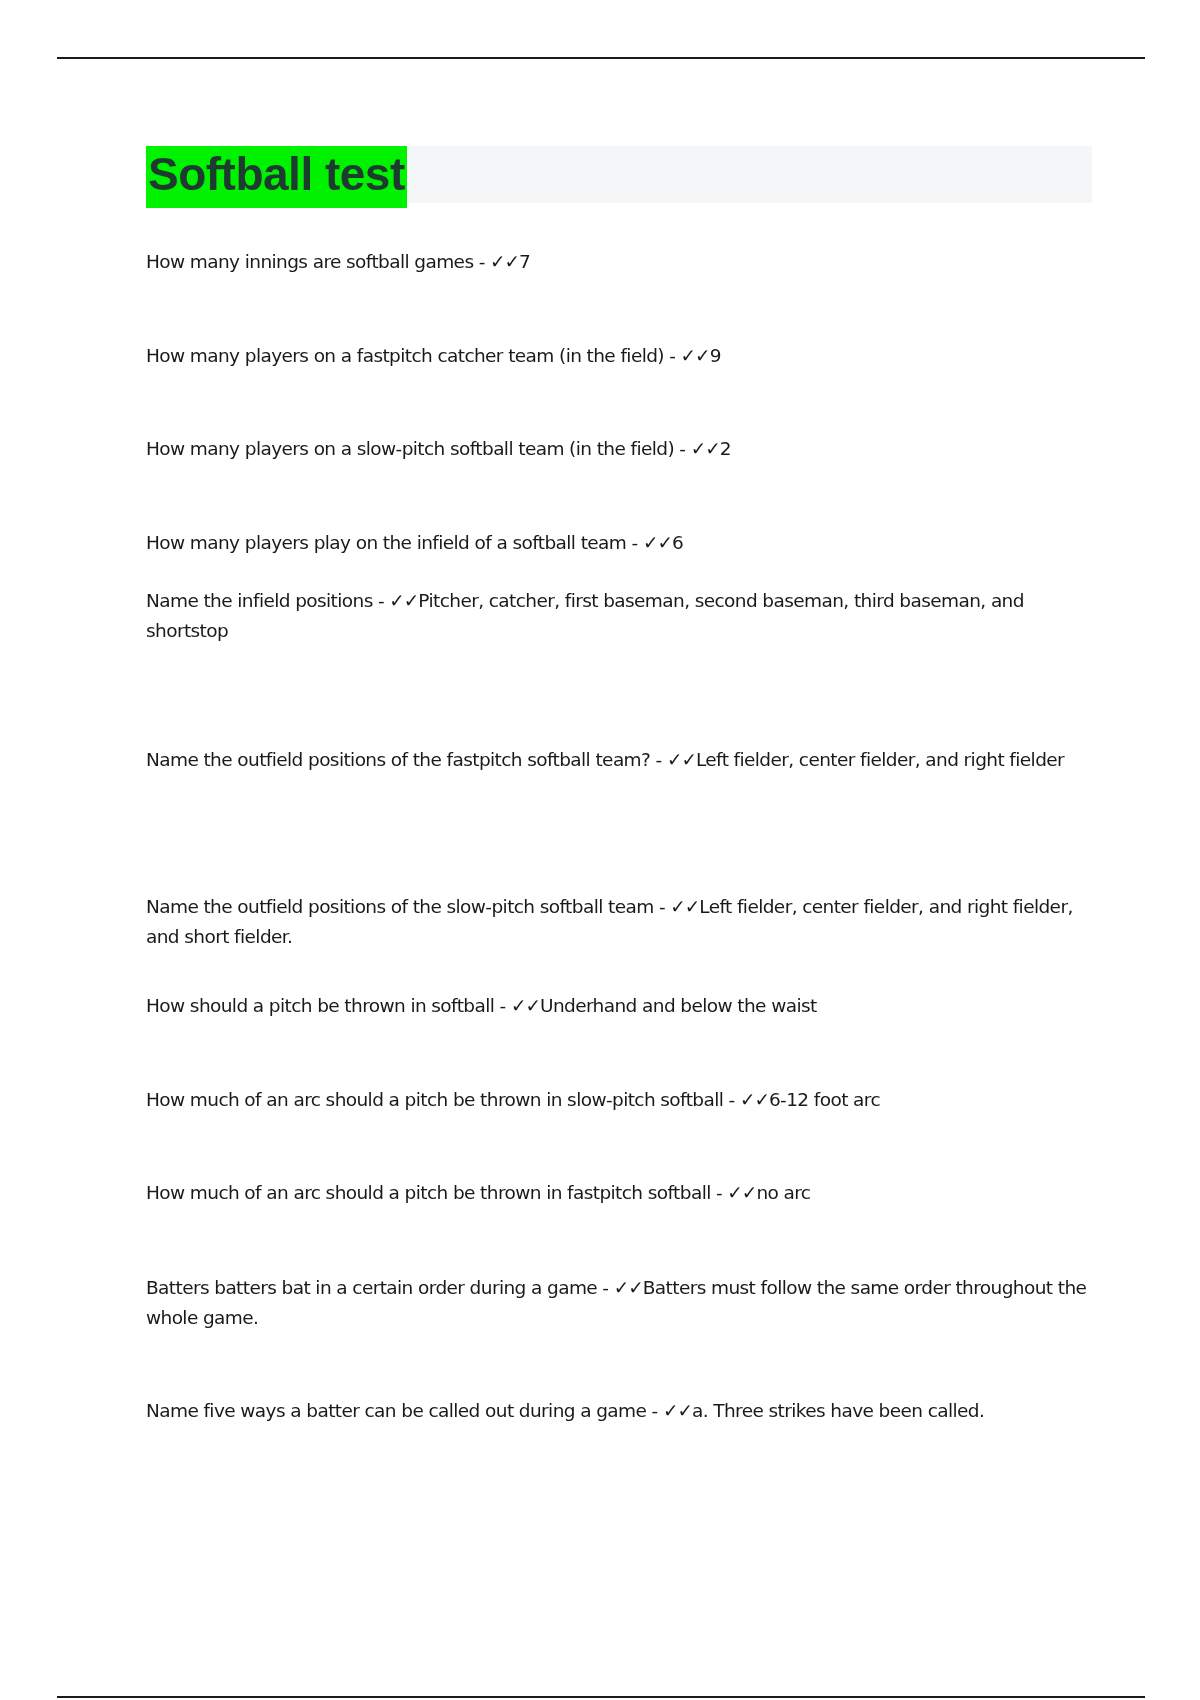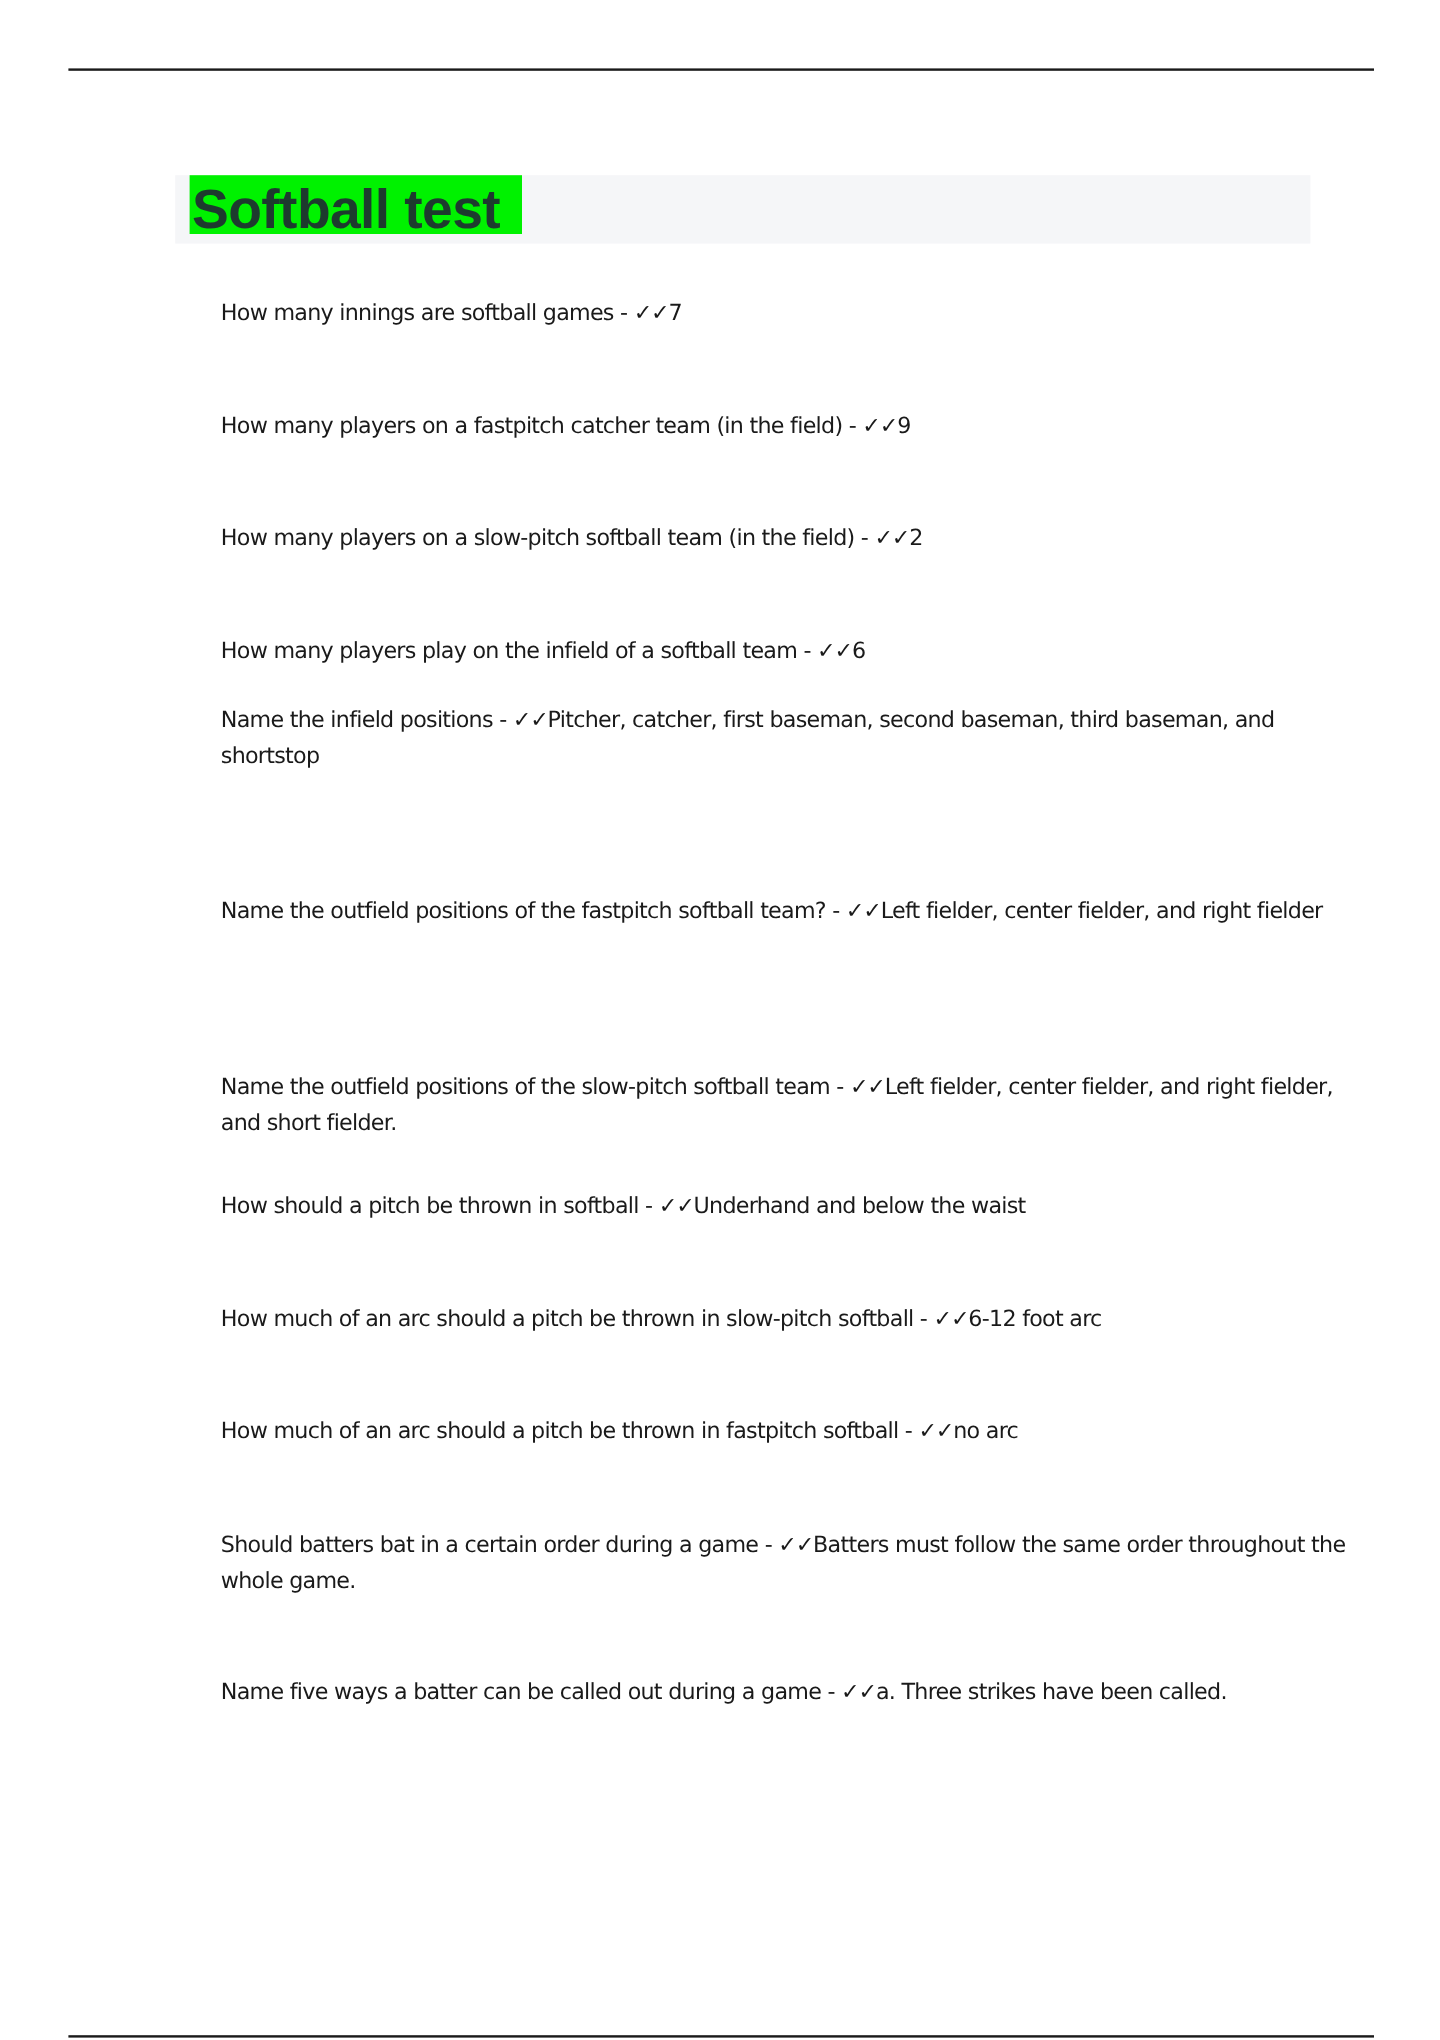--- a/index.html
+++ b/index.html
@@ -1,23 +1,23 @@
 <!DOCTYPE html>
 <html><head>
 <meta charset="utf-8">
 <style>
   html, body { margin:0; padding:0; background:#ffffff; }
   body { width:1200px; height:1700px; position:relative; overflow:hidden; font-family:"Liberation Sans", sans-serif; }
   .rule { position:absolute; left:57px; width:1088px; height:2px; background:#1a1a1a; }
   .rule.top { top:57px; }
   .rule.bottom { top:1696px; }
   .title-band { position:absolute; left:146px; top:146px; width:946px; height:57px; background:#f5f6f8; }
-  .title-hl { position:absolute; left:158px; top:146px; height:49px; background:#00f200; padding:0 18px 0 2px; }
+  .title-hl { position:absolute; left:146px; top:146px; height:62px; background:#00f200; padding:0 2px 0 2px; }
   .title { font-family:"Liberation Sans", sans-serif; font-weight:bold; font-size:46px; line-height:57px; color:#1d3b2e; letter-spacing:-0.5px; white-space:nowrap; }
-  .qa { position:absolute; left:146px; width:950px; font-family:"DejaVu Sans", sans-serif; font-size:18.5px; line-height:30px; color:#1a1a1a; letter-spacing:-0.6px;margin-left:38px; }
+  .qa { position:absolute; left:146px; width:950px; font-family:"DejaVu Sans", sans-serif; font-size:18.5px; line-height:30px; color:#1a1a1a; letter-spacing:-0.6px; }
   .check { font-weight:bold; letter-spacing:-1px; }
 </style>
 </head>
 <body>
 
 <div class="rule top"></div>
 
 <div class="title-band"></div>
 <div class="title-hl">
   <span class="title">Softball test</span>
@@ -36,17 +36,17 @@
 <div class="qa" style="top:745px"><span>Name the outfield positions of the fastpitch softball team? - </span><span class="check">✓✓</span><span>Left fielder, center fielder, and right fielder</span></div>
 
 <div class="qa" style="top:892px"><span>Name the outfield positions of the slow-pitch softball team - </span><span class="check">✓✓</span><span>Left fielder, center fielder, and right fielder, and short fielder.</span></div>
 
 <div class="qa" style="top:991px"><span>How should a pitch be thrown in softball - </span><span class="check">✓✓</span><span>Underhand and below the waist</span></div>
 
 <div class="qa" style="top:1085px"><span>How much of an arc should a pitch be thrown in slow-pitch softball - </span><span class="check">✓✓</span><span>6-12 foot arc</span></div>
 
 <div class="qa" style="top:1178px"><span>How much of an arc should a pitch be thrown in fastpitch softball - </span><span class="check">✓✓</span><span>no arc</span></div>
 
-<div class="qa" style="top:1273px"><span>Should batters bat in a certain order during a game - </span><span class="check">✓✓</span><span>Batters must follow the same order throughout the whole game.</span></div>
+<div class="qa" style="top:1273px"><span>Batters batters bat in a certain order during a game - </span><span class="check">✓✓</span><span>Batters must follow the same order throughout the whole game.</span></div>
 
 <div class="qa" style="top:1396px"><span>Name five ways a batter can be called out during a game - </span><span class="check">✓✓</span><span>a. Three strikes have been called.</span></div>
 
 <div class="rule bottom"></div>
 
 </body></html>

